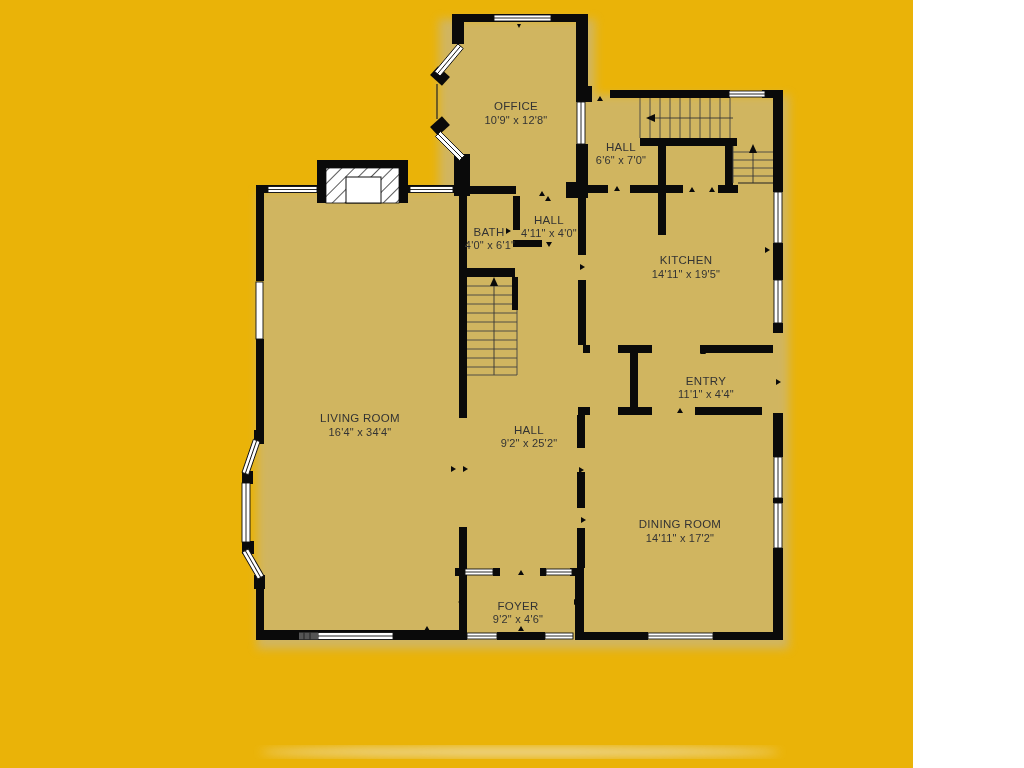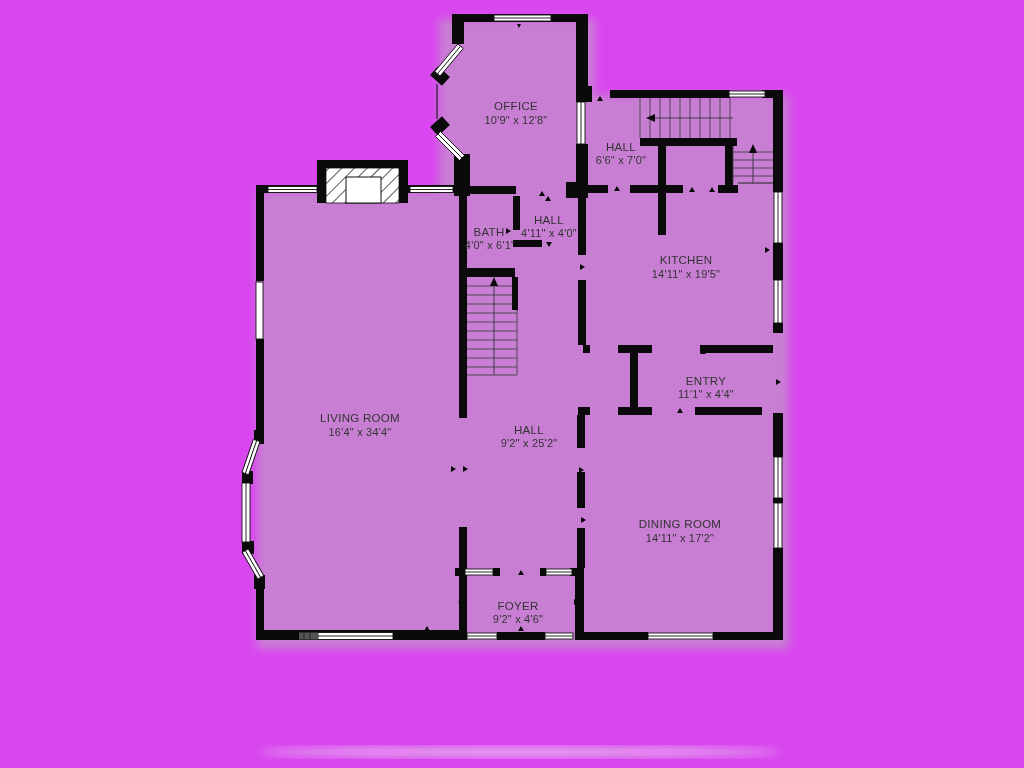--- a/index.html
+++ b/index.html
@@ -1,16 +1,16 @@
 <!DOCTYPE html>
 <html><head>
 <meta charset="utf-8">
 <style>
   html,body{margin:0;padding:0;background:#ffffff;width:1024px;height:768px;overflow:hidden;}
-  .page{position:relative;width:1024px;height:768px;background:#d946ef;
+  .page{position:relative;width:913px;height:768px;background:#eab308;
         font-family:"Liberation Sans", sans-serif;}
   svg{position:absolute;left:0;top:0;}
   .room-name{font-family:"Liberation Sans", sans-serif;font-size:11.5px;fill:#333;
              letter-spacing:.3px;text-anchor:middle;}
   .room-dims{font-family:"Liberation Sans", sans-serif;font-size:11px;fill:#333;
              letter-spacing:.2px;text-anchor:middle;}
 </style>
 </head>
 <body>
 

